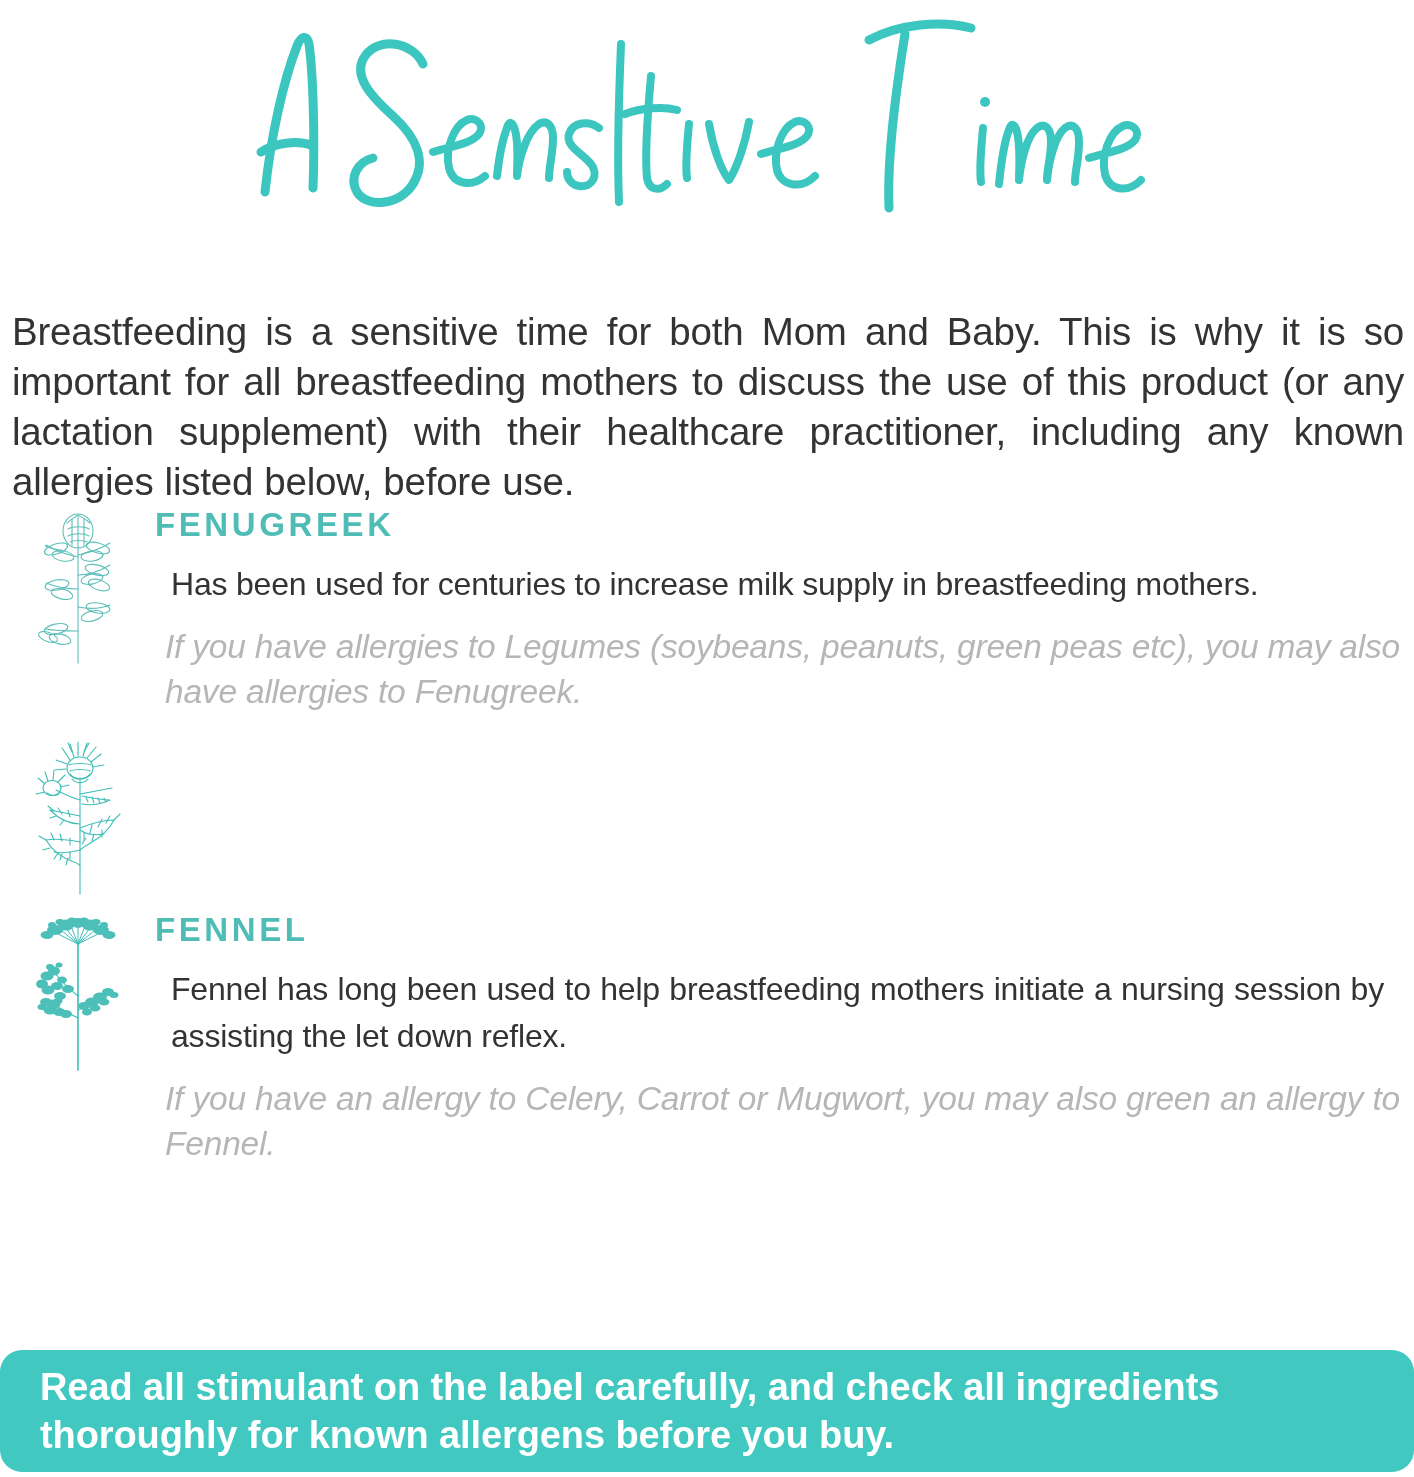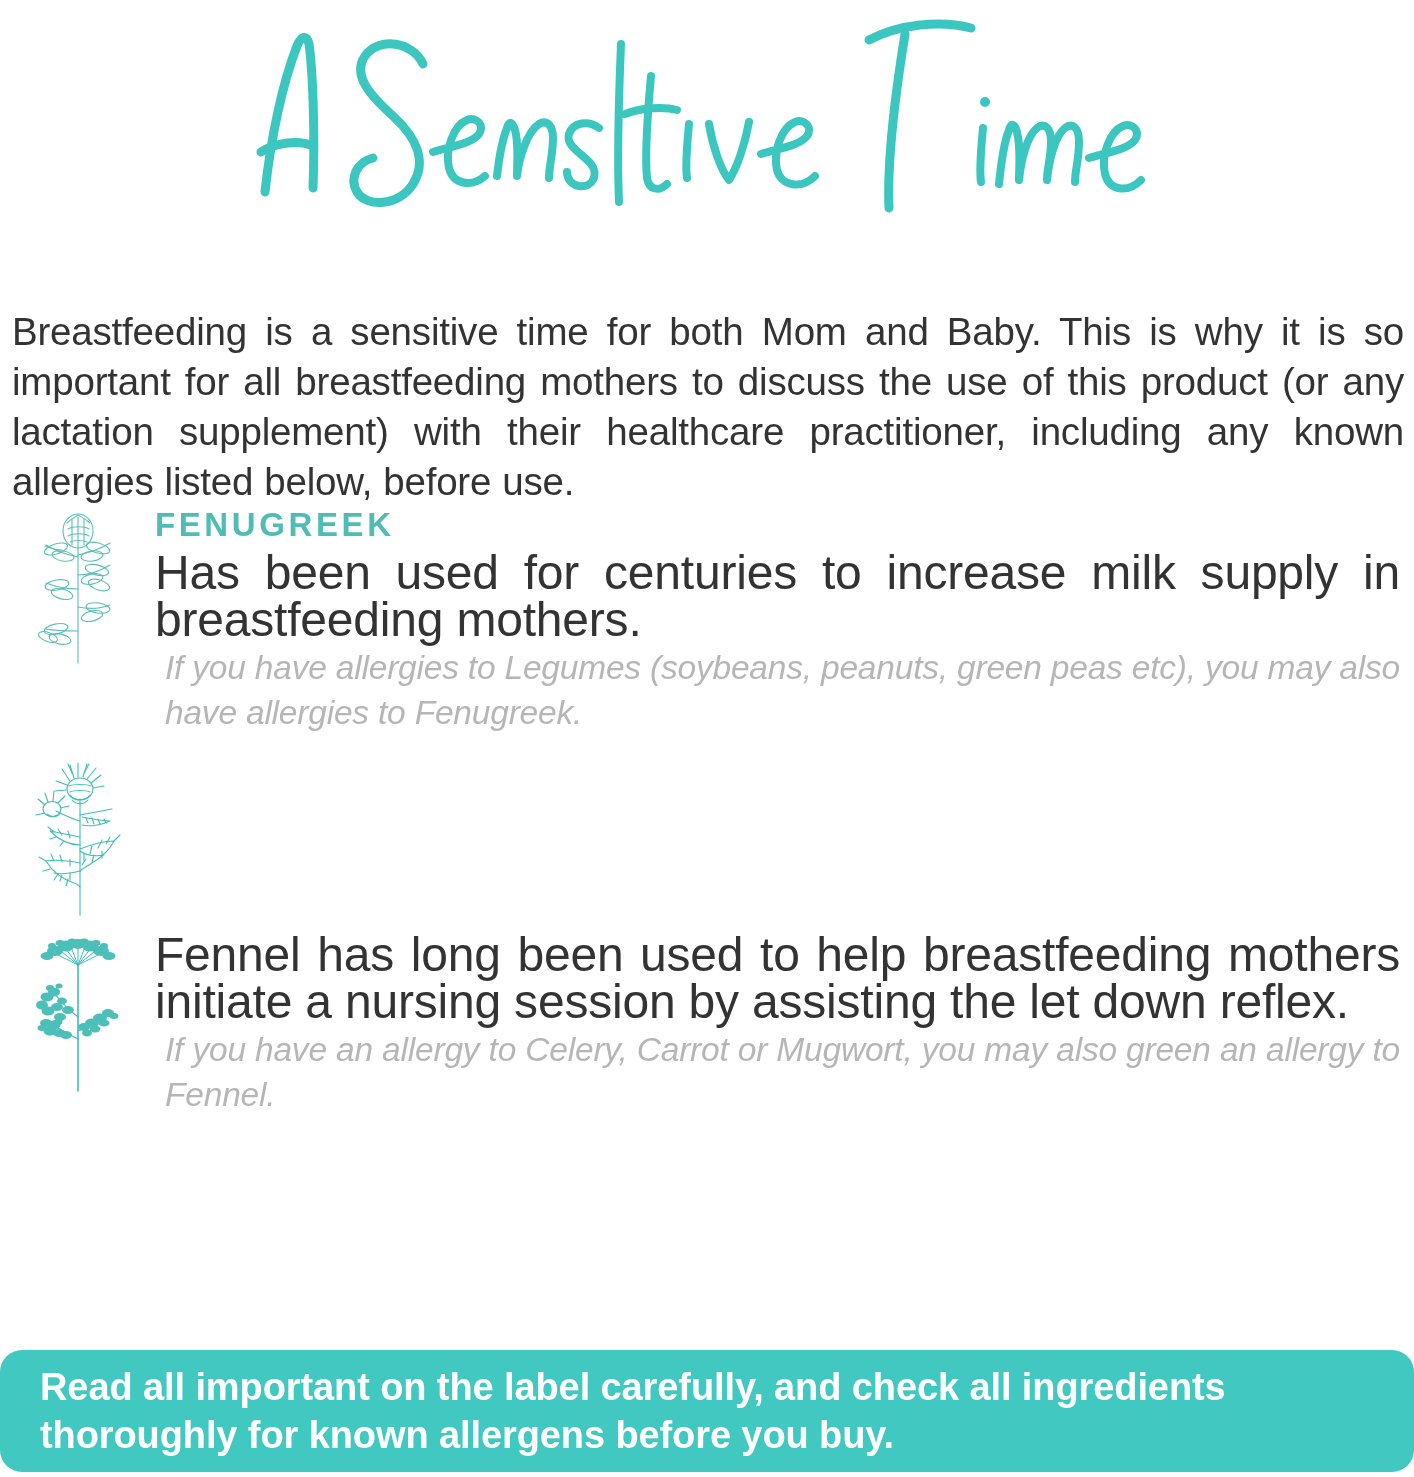--- a/index.html
+++ b/index.html
@@ -81,25 +81,25 @@
     color: #4FBDB5;
     font-size: 33px;
     font-weight: bold;
     letter-spacing: 3.6px;
     line-height: 40px;
     margin: 0 0 4px 0;
     text-transform: uppercase;
   }
   .herb-desc {
     color: #333333;
-    font-size: 48px;
+    font-size: 32px;
     line-height: 47px;
     text-align: justify;
     text-align-last: left;
-    margin: 0;
+    margin: 16px;
     letter-spacing: -0.2px;
   }
   .herb-note {
     color: #b6b6b6;
     font-size: 33.5px;
     line-height: 45px;
     font-style: italic;
     text-align: justify;
     text-align-last: left;
     margin: 2px 0 0 10px;
@@ -333,24 +333,25 @@
               <ellipse cx="24" cy="96" rx="6.5" ry="4.5"></ellipse>
               <ellipse cx="33" cy="98" rx="6" ry="4"></ellipse>
               <ellipse cx="40" cy="100" rx="6" ry="4"></ellipse>
               <ellipse cx="16" cy="93" rx="4.5" ry="3"></ellipse>
               <ellipse cx="32" cy="87" rx="4.5" ry="3"></ellipse>
             </g>
           </g>
         </svg>
       </div>
       <div class="text-col">
+        <h3 class="herb-name">FENNEL</h3>
         <p class="herb-desc">Fennel has long been used to help breastfeeding mothers initiate a nursing session by assisting the let down reflex.</p>
         <p class="herb-note">If you have an allergy to Celery, Carrot or Mugwort, you may also green an allergy to Fennel.</p>
       </div>
     </div>
 
   </div>
 
   <div class="banner">
-    <p class="banner-text">Read all important on the label carefully, and check all ingredients thoroughly for known allergens before you buy.</p>
+    <p class="banner-text">Read all stimulant on the label carefully, and check all ingredients thoroughly for known allergens before you buy.</p>
   </div>
 
 </div>
 
 </body></html>

